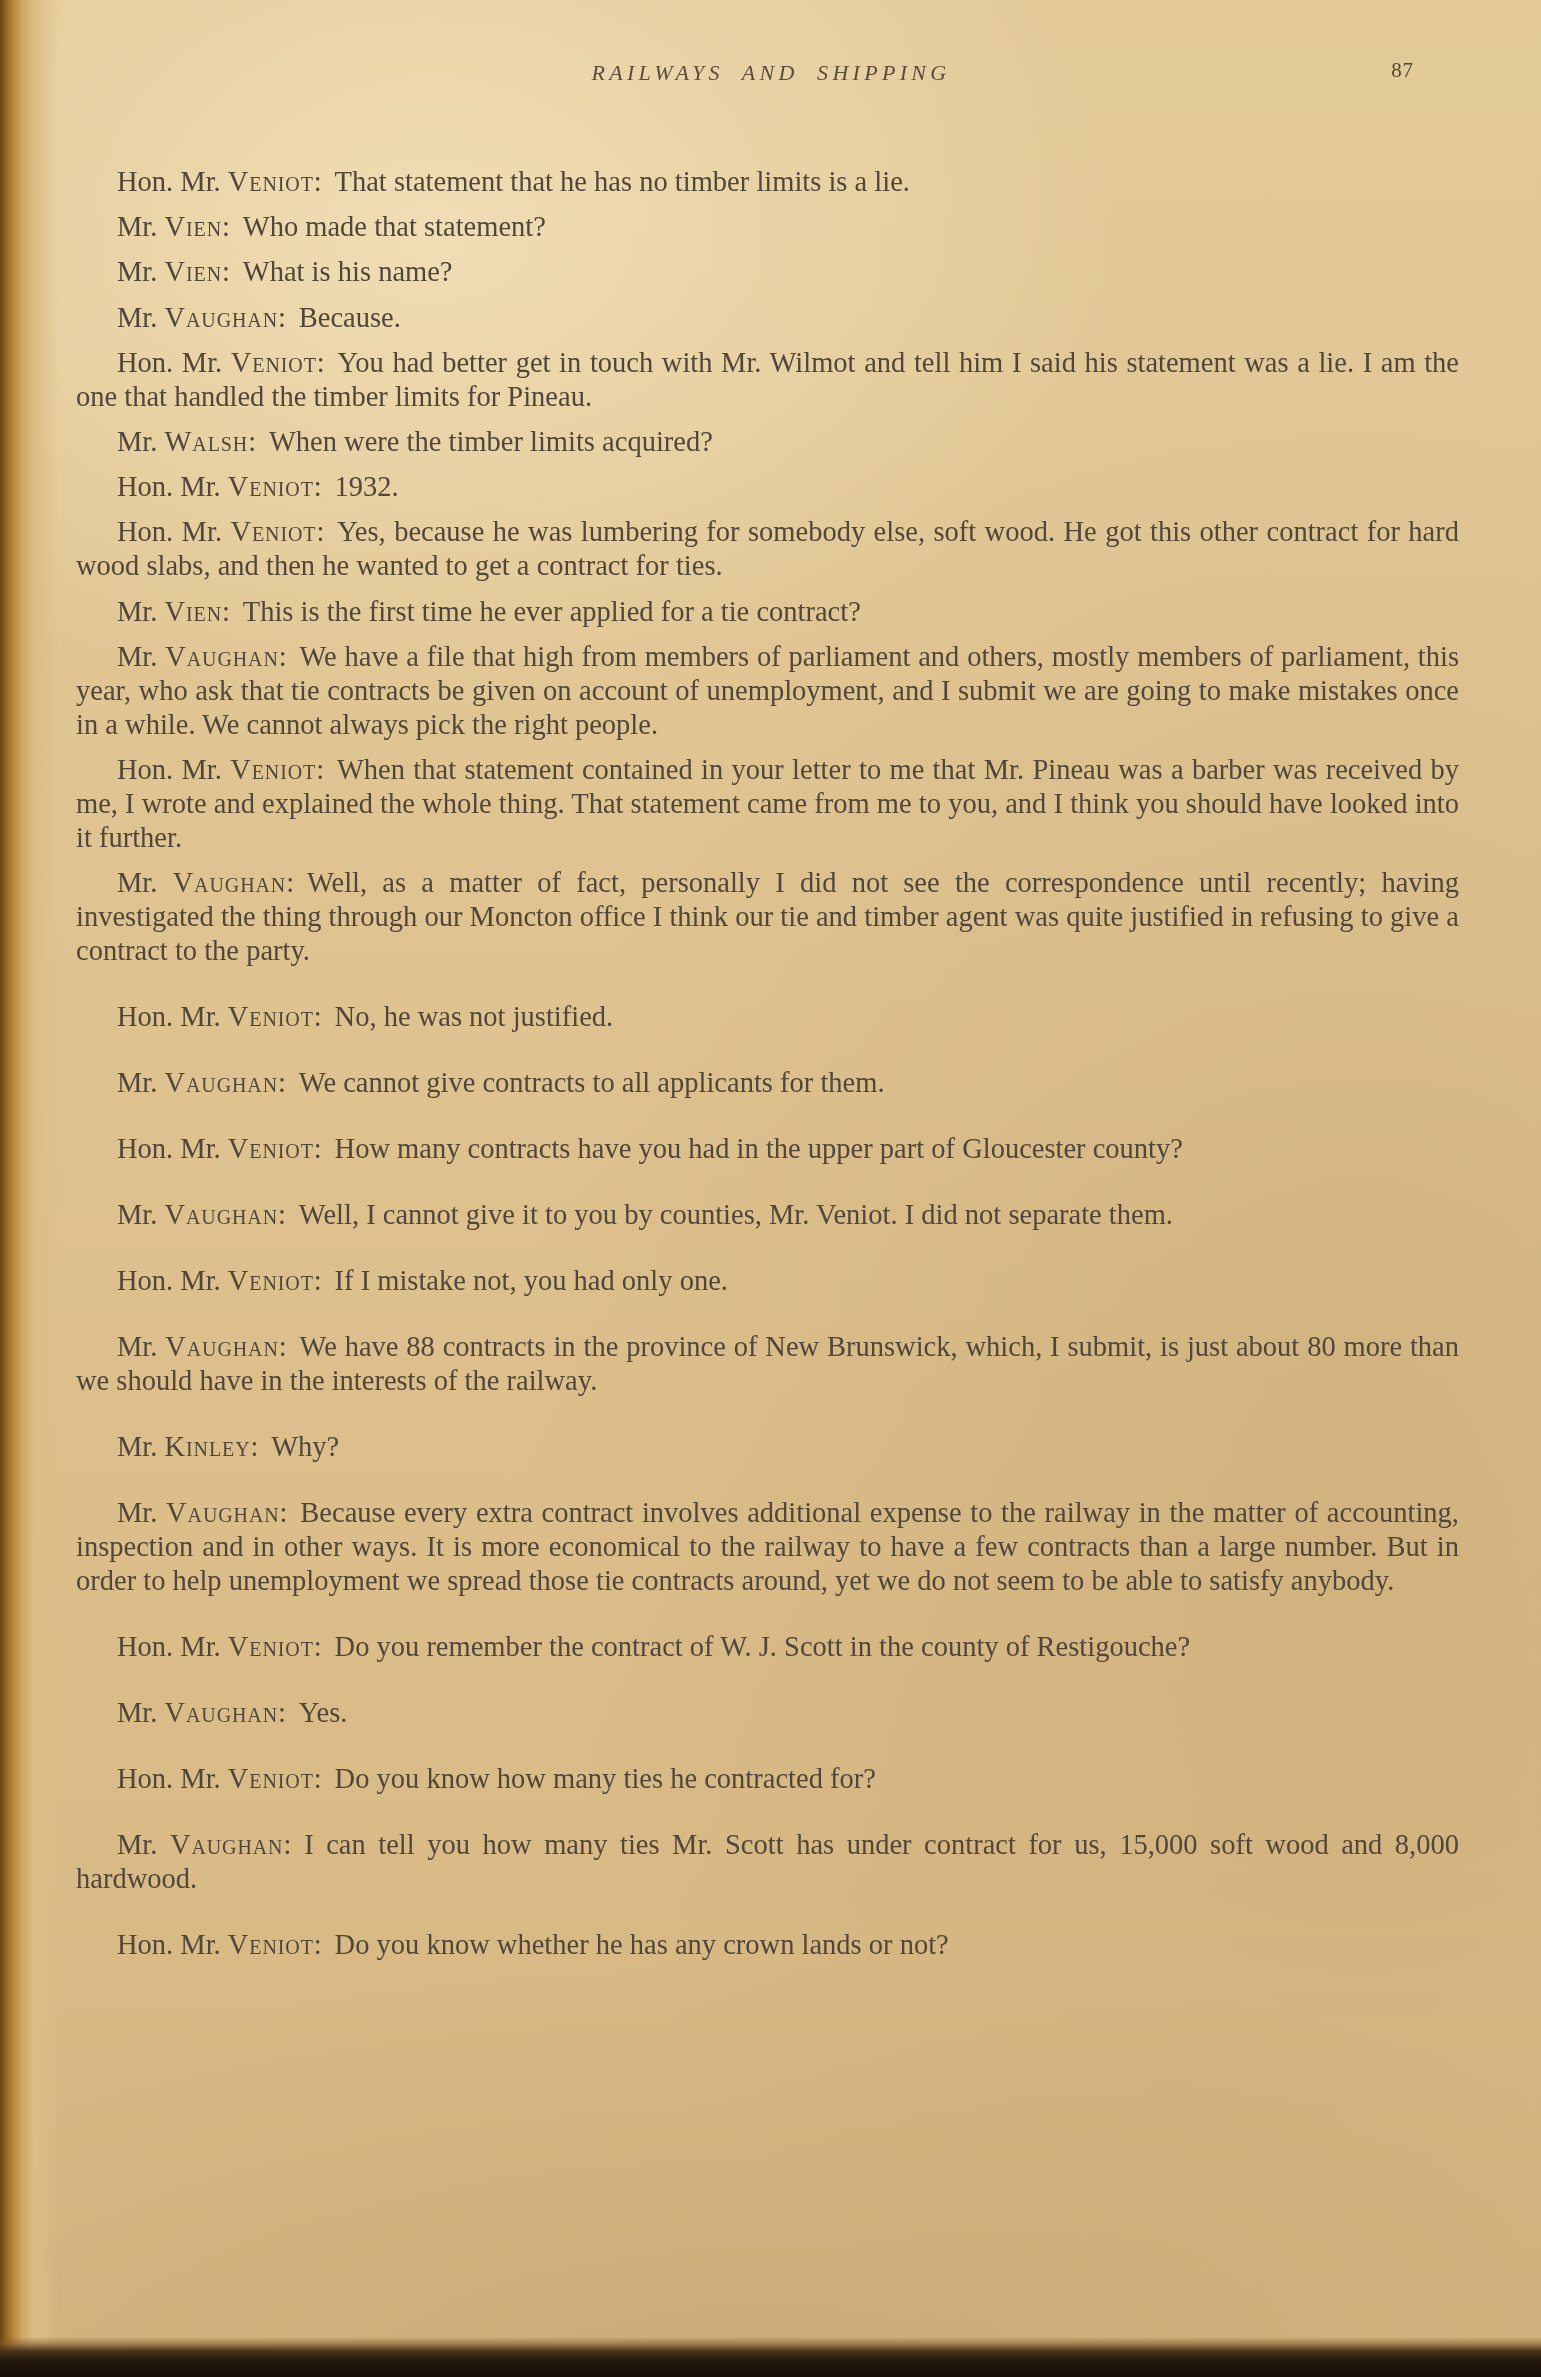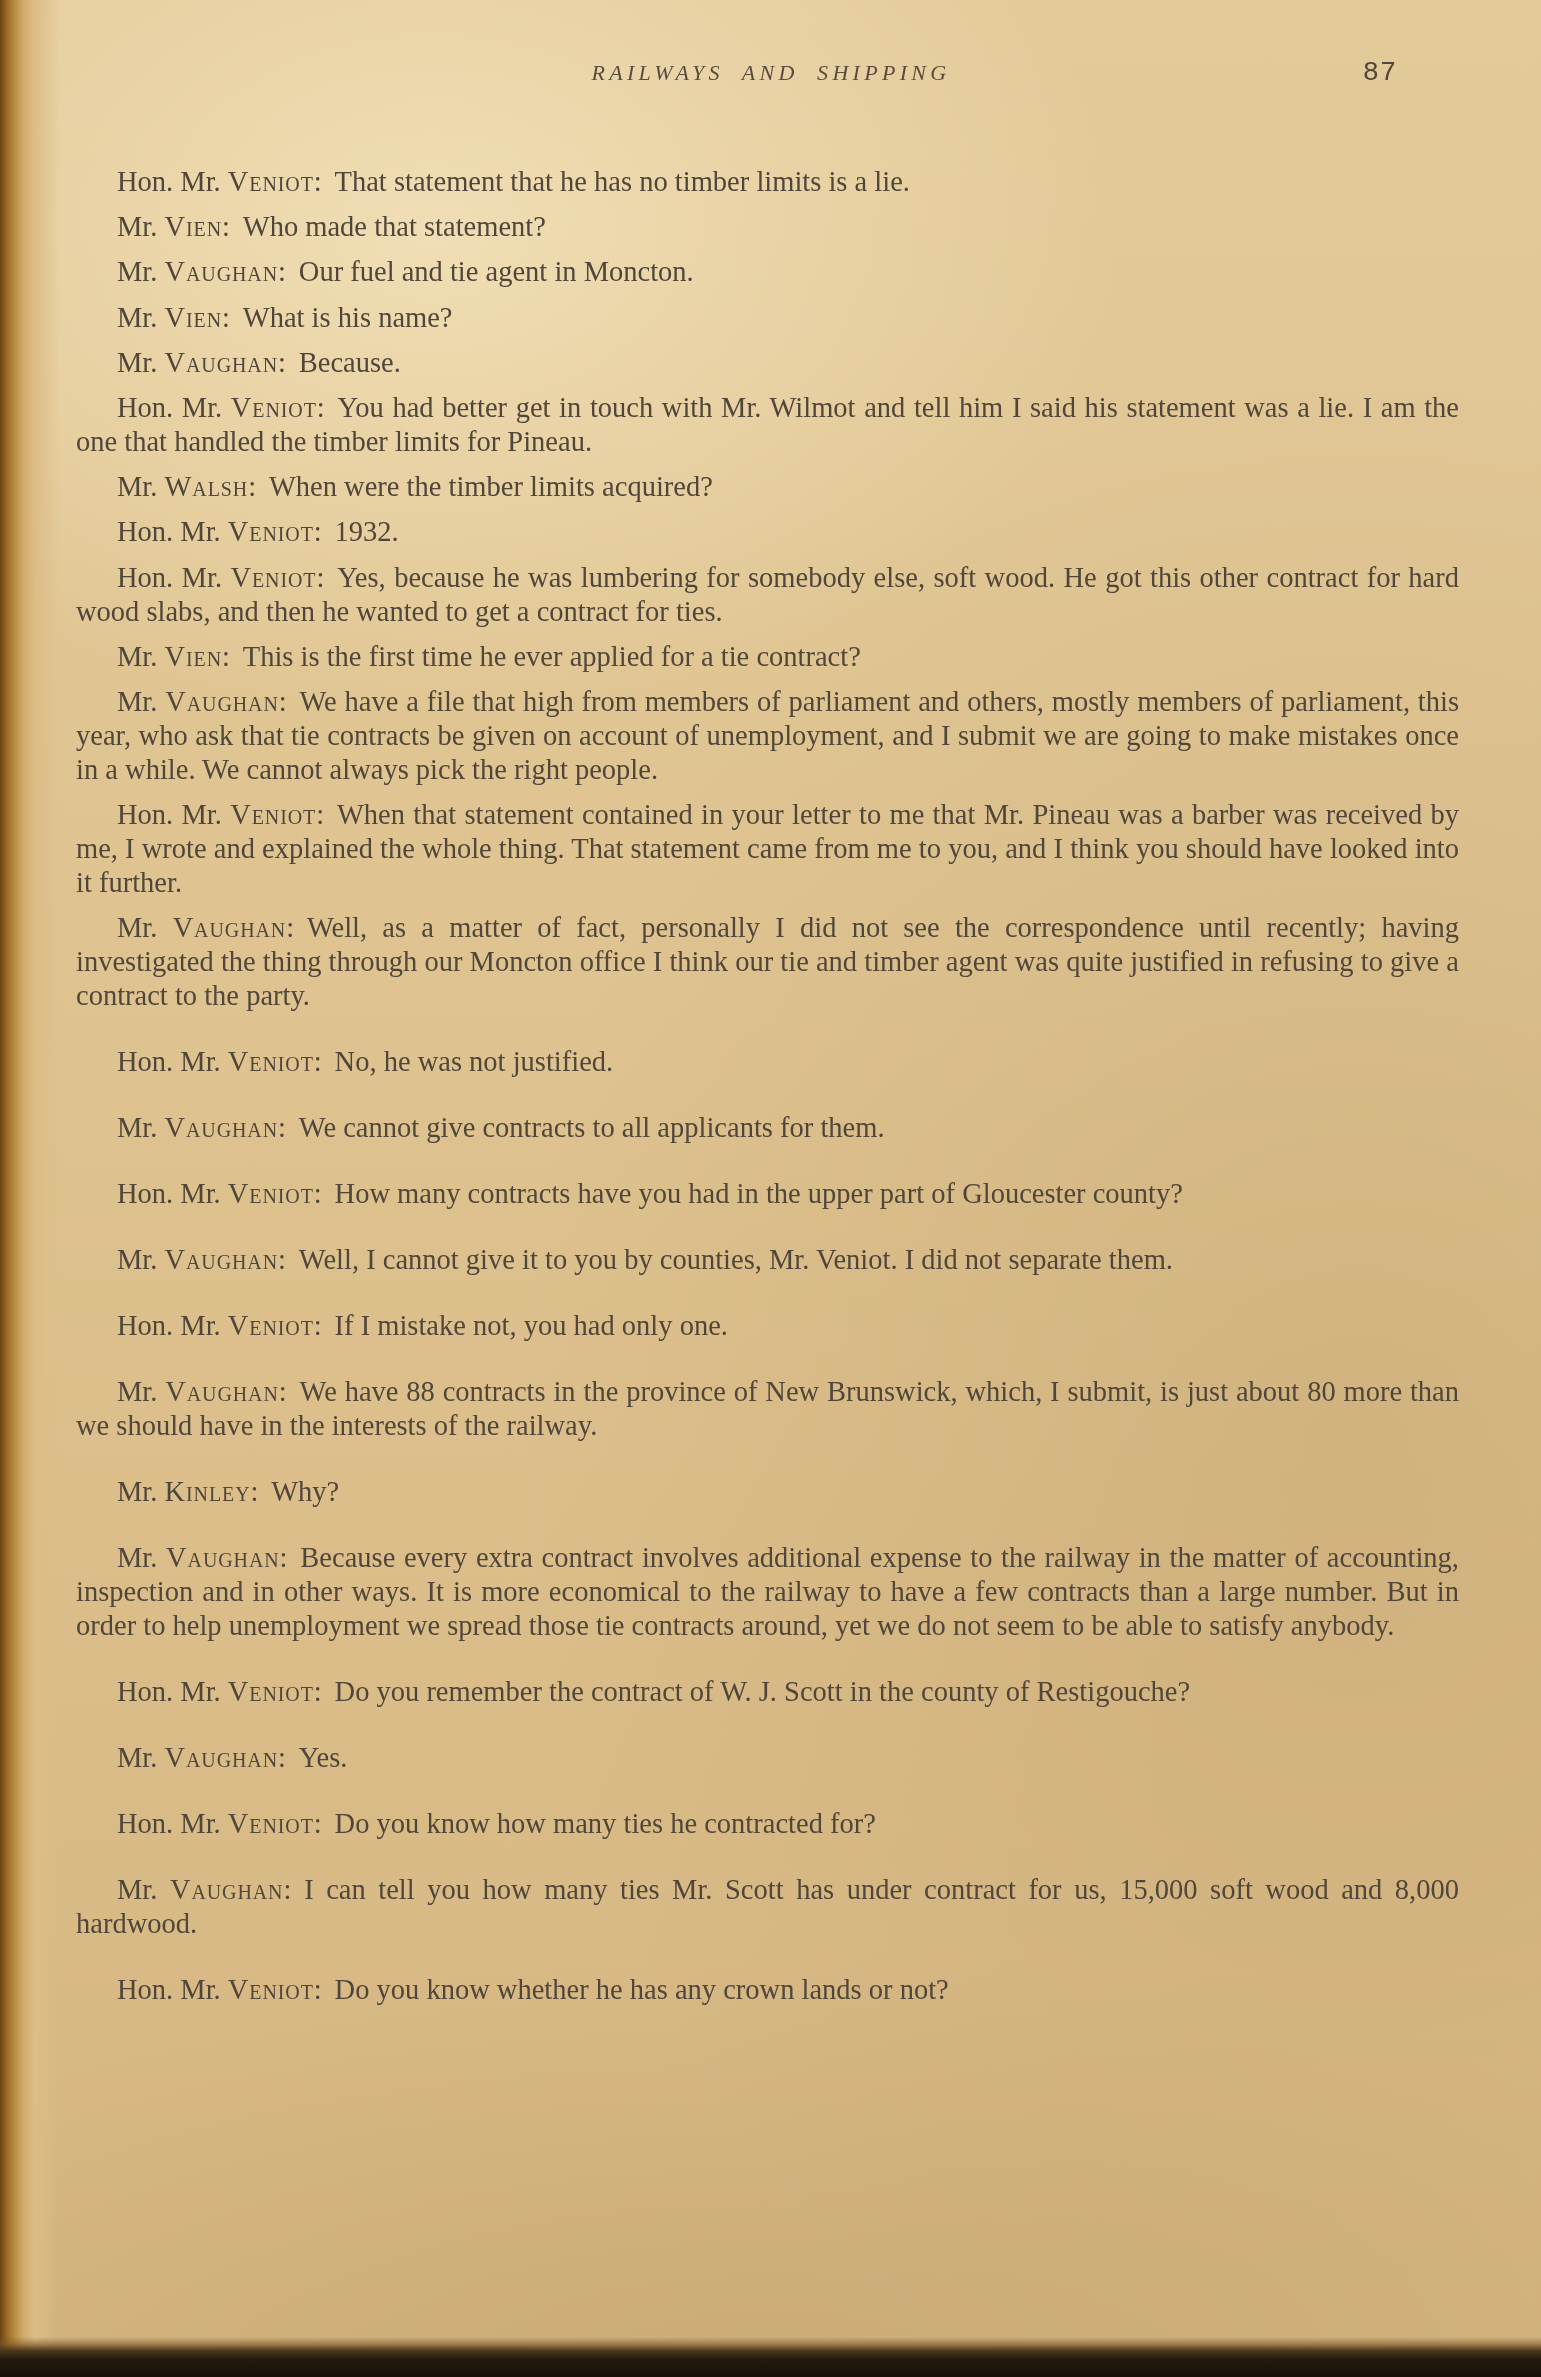--- a/index.html
+++ b/index.html
@@ -51,25 +51,24 @@
     text-align: center;
     font-style: italic;
     font-size: 22px;
     letter-spacing: 4.3px;
     word-spacing: 8.6px;
     color: #584c3e;
   }
   .pagenum {
     position: absolute;
     top: -1.7px;
-    right: 145px;
-    font-size: 27px;
+    right: 128px;
+    font-size: 21px;
     letter-spacing: 0.9px;
     color: #50463a;
-    font-family: Liberation Mono, monospace;
   }
   .content {
     margin-top: 71px;
     padding-left: 76px;
     padding-right: 83px;
   }
   .para {
     margin: 0;
     font-size: 28.5px;
     line-height: 34px;
@@ -93,21 +92,20 @@
   <div class="header">
     <div class="title">RAILWAYS AND SHIPPING</div>
     <div class="pagenum">87</div>
   </div>
 
   <div class="content" id="content">
   <p class="para dense"><span class="speaker"><span class="pfx">Hon. Mr.</span> <span class="sc">Veniot</span><span class="colon">:</span></span><span class="ptext">That statement that he has no timber limits is a lie.</span></p>
 
   <p class="para dense"><span class="speaker"><span class="pfx">Mr.</span> <span class="sc">Vien</span><span class="colon">:</span></span><span class="ptext">Who made that statement?</span></p>
 
-  <p class="para dense"><span class="speaker"><span class="pfx">Mr.</span> <span class="sc">Vaughan</span><span class="colon">:</span></span><span class="ptext">Our fuel and tie agent in Moncton.</span></p>
 
   <p class="para dense"><span class="speaker"><span class="pfx">Mr.</span> <span class="sc">Vien</span><span class="colon">:</span></span><span class="ptext">What is his name?</span></p>
 
   <p class="para dense"><span class="speaker"><span class="pfx">Mr.</span> <span class="sc">Vaughan</span><span class="colon">:</span></span><span class="ptext">Because.</span></p>
 
   <p class="para dense"><span class="speaker"><span class="pfx">Hon. Mr.</span> <span class="sc">Veniot</span><span class="colon">:</span></span><span class="ptext">You had better get in touch with Mr. Wilmot and tell him I said his statement was a lie.  I am the one that handled the timber limits for Pineau.</span></p>
 
   <p class="para dense"><span class="speaker"><span class="pfx">Mr.</span> <span class="sc">Walsh</span><span class="colon">:</span></span><span class="ptext">When were the timber limits acquired?</span></p>
 
   <p class="para dense"><span class="speaker"><span class="pfx">Hon. Mr.</span> <span class="sc">Veniot</span><span class="colon">:</span></span><span class="ptext">1932.</span></p>

